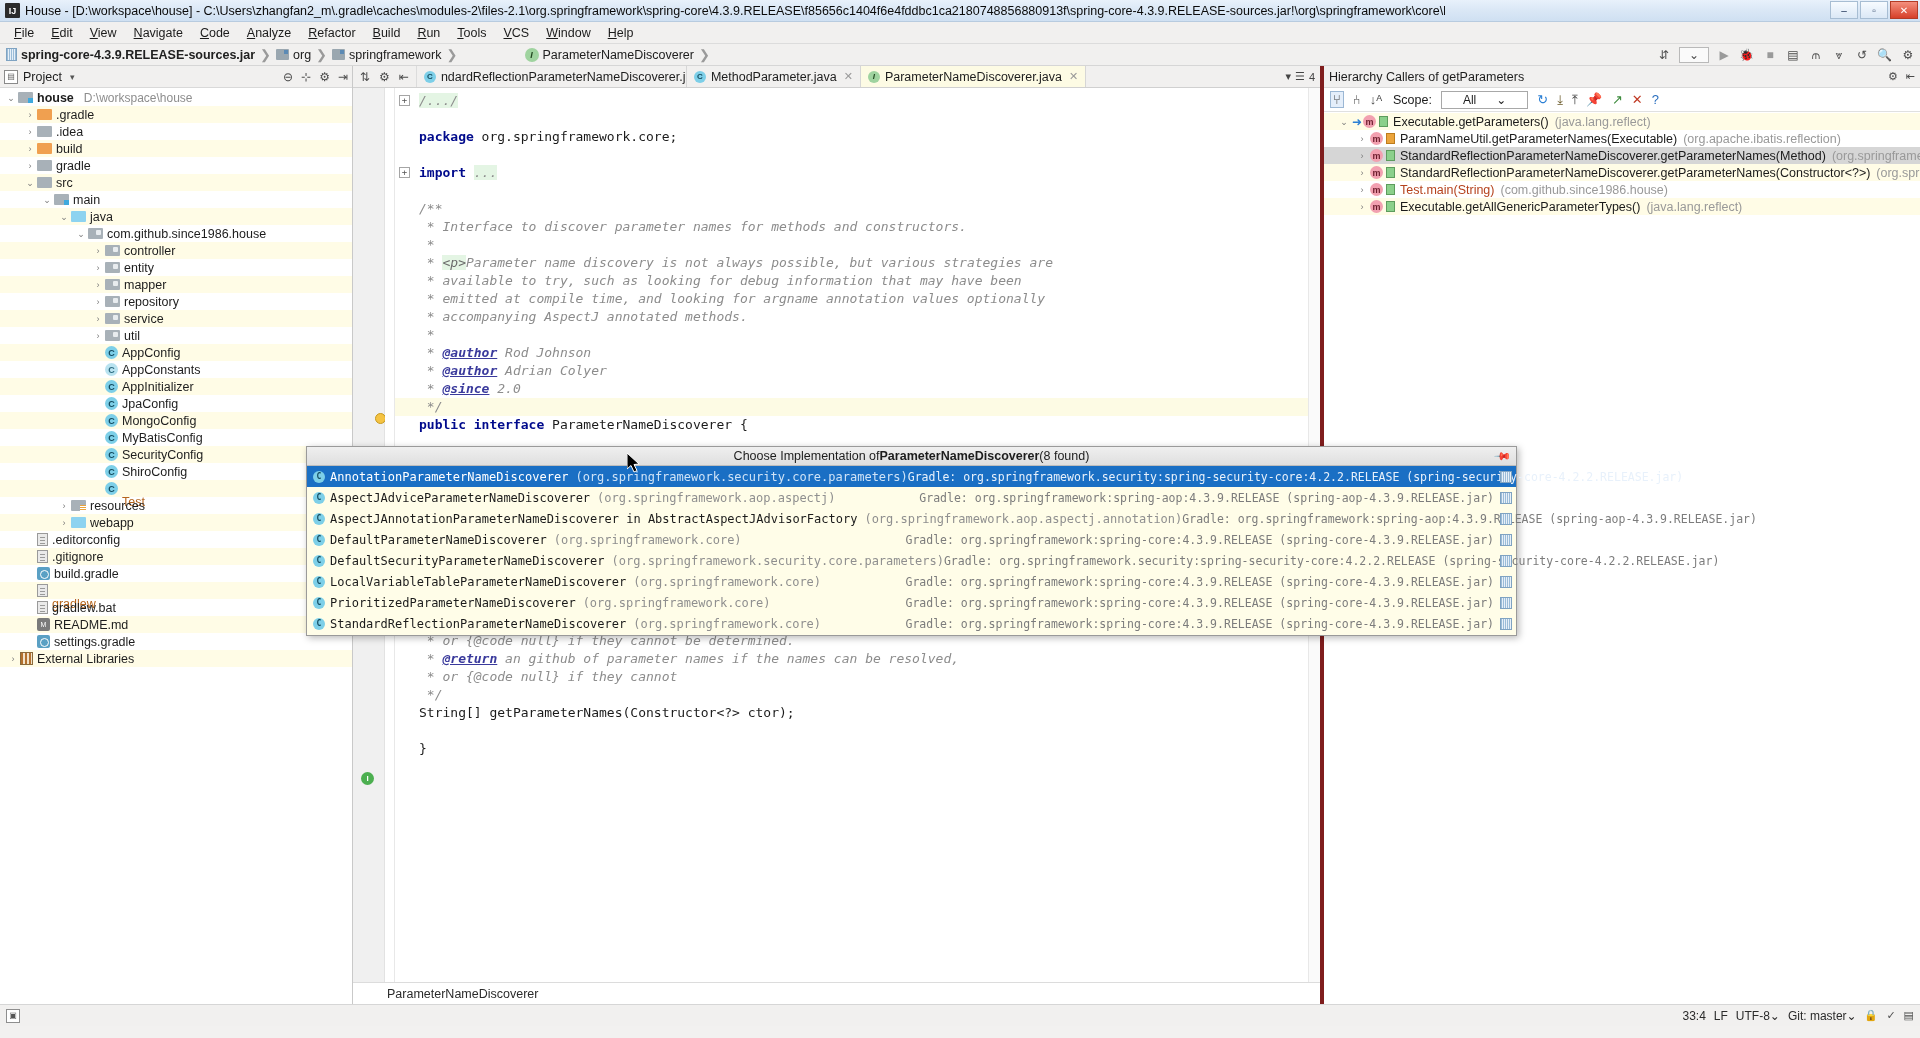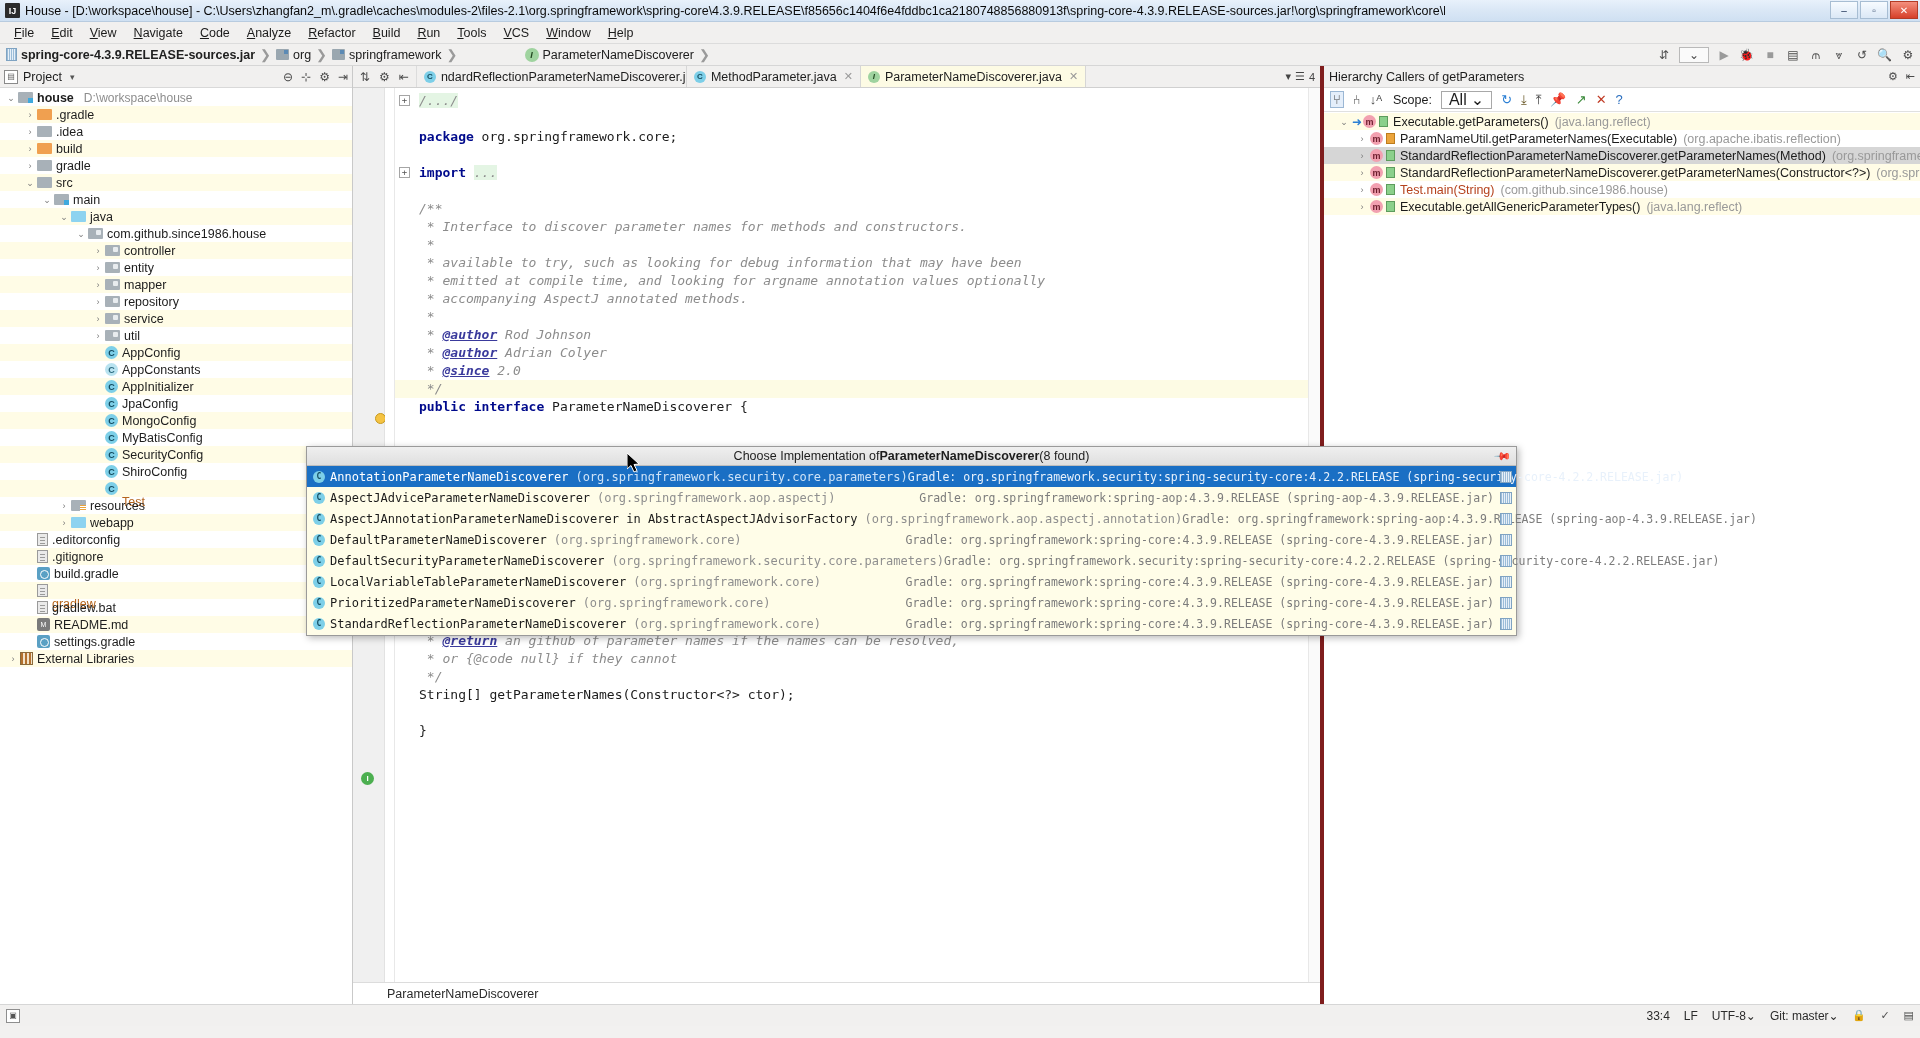--- a/index.html
+++ b/index.html
@@ -207,21 +207,21 @@
   }
   .hier-head .hh-right { position:absolute; right:5px; display:flex; gap:8px; align-items:center; color:#4a4a4a; font-size:11px;}
   .hier-toolbar {
     height: 24px; border-bottom: 1px solid #e0e0e0; display:flex; align-items:center;
     gap: 9px; padding: 0 6px; background:#fff; font-size:12px;
   }
   .hier-toolbar .ht { color:#3f3f3f; font-size: 13px; display:flex;align-items:center;}
   .scope-label { font-size:12.5px; color:#1b1b1b; margin-left:2px;}
   .scope-select {
     border:1px solid #a8a8a8; background:#fff; height:18px; min-width:42px;
-    display:flex;align-items:center;justify-content:space-between;padding:0 7px;font-size:16px;gap:4px;
+    display:flex;align-items:center;justify-content:space-between;padding:0 21px;font-size:12px;gap:20px;
   }
   .hier-tree { flex:1; overflow:hidden; font-size:12.5px; padding-top:1px;}
   .hrow { height: 17px; display:flex; align-items:center; white-space:nowrap; padding-left:16px;}
   .hrow.alt { background:#fffce6; }
   .hrow.selected { background:#d6d6d6; }
   .hrow .harrow { width:16px; text-align:center; color:#7a7a7a; font-size:9px; flex:none;}
   .m-ico {
     width:13px;height:13px;border-radius:50%;background:#f2a0b0;color:#6b1b2b;
     font-size:9px;font-weight:bold;display:flex;align-items:center;justify-content:center;flex:none;margin-right:3px;
   }
@@ -268,21 +268,21 @@
     background:repeating-linear-gradient(to right,#9bbcd8 0 1px,#e7f0f8 1px 2px);
     border:1px solid #7fa3c2;
   }
   .cursor-arrow { position:absolute; left: 627px; top: 453px; z-index:50; pointer-events:none; }
   .bb-ico { width:14px;height:14px;border:1px solid #8e8e8e;background:#fff;
     display:flex;align-items:center;justify-content:center;font-size:8px;color:#555;}
   .statusbar {
     height: 22px; background:#f1f0ef; border-top:1px solid #d6d6d6;
     display:flex; align-items:center; font-size:12px; color:#2b2b2b; position:relative;
   }
-  .statusbar .sb-right { position:absolute; right:6px; display:flex; align-items:center; gap:14px;}
+  .statusbar .sb-right { position:absolute; right:6px; display:flex; align-items:center; gap:8px;}
   .statusbar .sb-ico { font-size:11px; color:#4f4f4f;}
 </style>
 </head>
 <body>
 
 <div class="app">
 
   <div class="titlebar">
     <div class="ij-logo">IJ</div>
     <div class="title-text">House - [D:\workspace\house] - C:\Users\zhangfan2_m\.gradle\caches\modules-2\files-2.1\org.springframework\spring-core\4.3.9.RELEASE\f85656c1404f6e4fddbc1ca2180748856880913f\spring-core-4.3.9.RELEASE-sources.jar!\org\springframework\core\ParameterNameDisc</div>
@@ -581,20 +581,21 @@
         <div class="code-area" id="code-area">
             <div class="cline"><span class="fold-marker">+</span><span class="green-chip cmt">/.../</span></div>
             <div class="cline">&nbsp;</div>
             <div class="cline"><span class="kw">package</span><span class="txt"> org.springframework.core;</span></div>
             <div class="cline">&nbsp;</div>
             <div class="cline"><span class="fold-marker">+</span><span class="kw">import </span><span class="green-chip cmt">...</span></div>
             <div class="cline">&nbsp;</div>
             <div class="cline"><span class="cmt">/**</span></div>
             <div class="cline"><span class="cmt"> * Interface to discover parameter names for methods and constructors.</span></div>
             <div class="cline"><span class="cmt"> *</span></div>
+            <div class="cline"><span class="cmt"> * </span><span class="tag">&lt;p&gt;</span><span class="cmt">Parameter name discovery is not always possible, but various strategies are</span></div>
             <div class="cline"><span class="cmt"> * available to try, such as looking for debug information that may have been</span></div>
             <div class="cline"><span class="cmt"> * emitted at compile time, and looking for argname annotation values optionally</span></div>
             <div class="cline"><span class="cmt"> * accompanying AspectJ annotated methods.</span></div>
             <div class="cline"><span class="cmt"> *</span></div>
             <div class="cline"><span class="cmt"> * </span><span class="doctag">@author</span><span class="cmt"> Rod Johnson</span></div>
             <div class="cline"><span class="cmt"> * </span><span class="doctag">@author</span><span class="cmt"> Adrian Colyer</span></div>
             <div class="cline"><span class="cmt"> * </span><span class="doctag">@since</span><span class="cmt"> 2.0</span></div>
             <div class="cline hl"><span class="cmt"> */</span></div>
             <div class="cline"><span class="kw">public interface </span><span class="txt">ParameterNameDiscoverer {</span></div>
             <div class="cline">&nbsp;</div>

